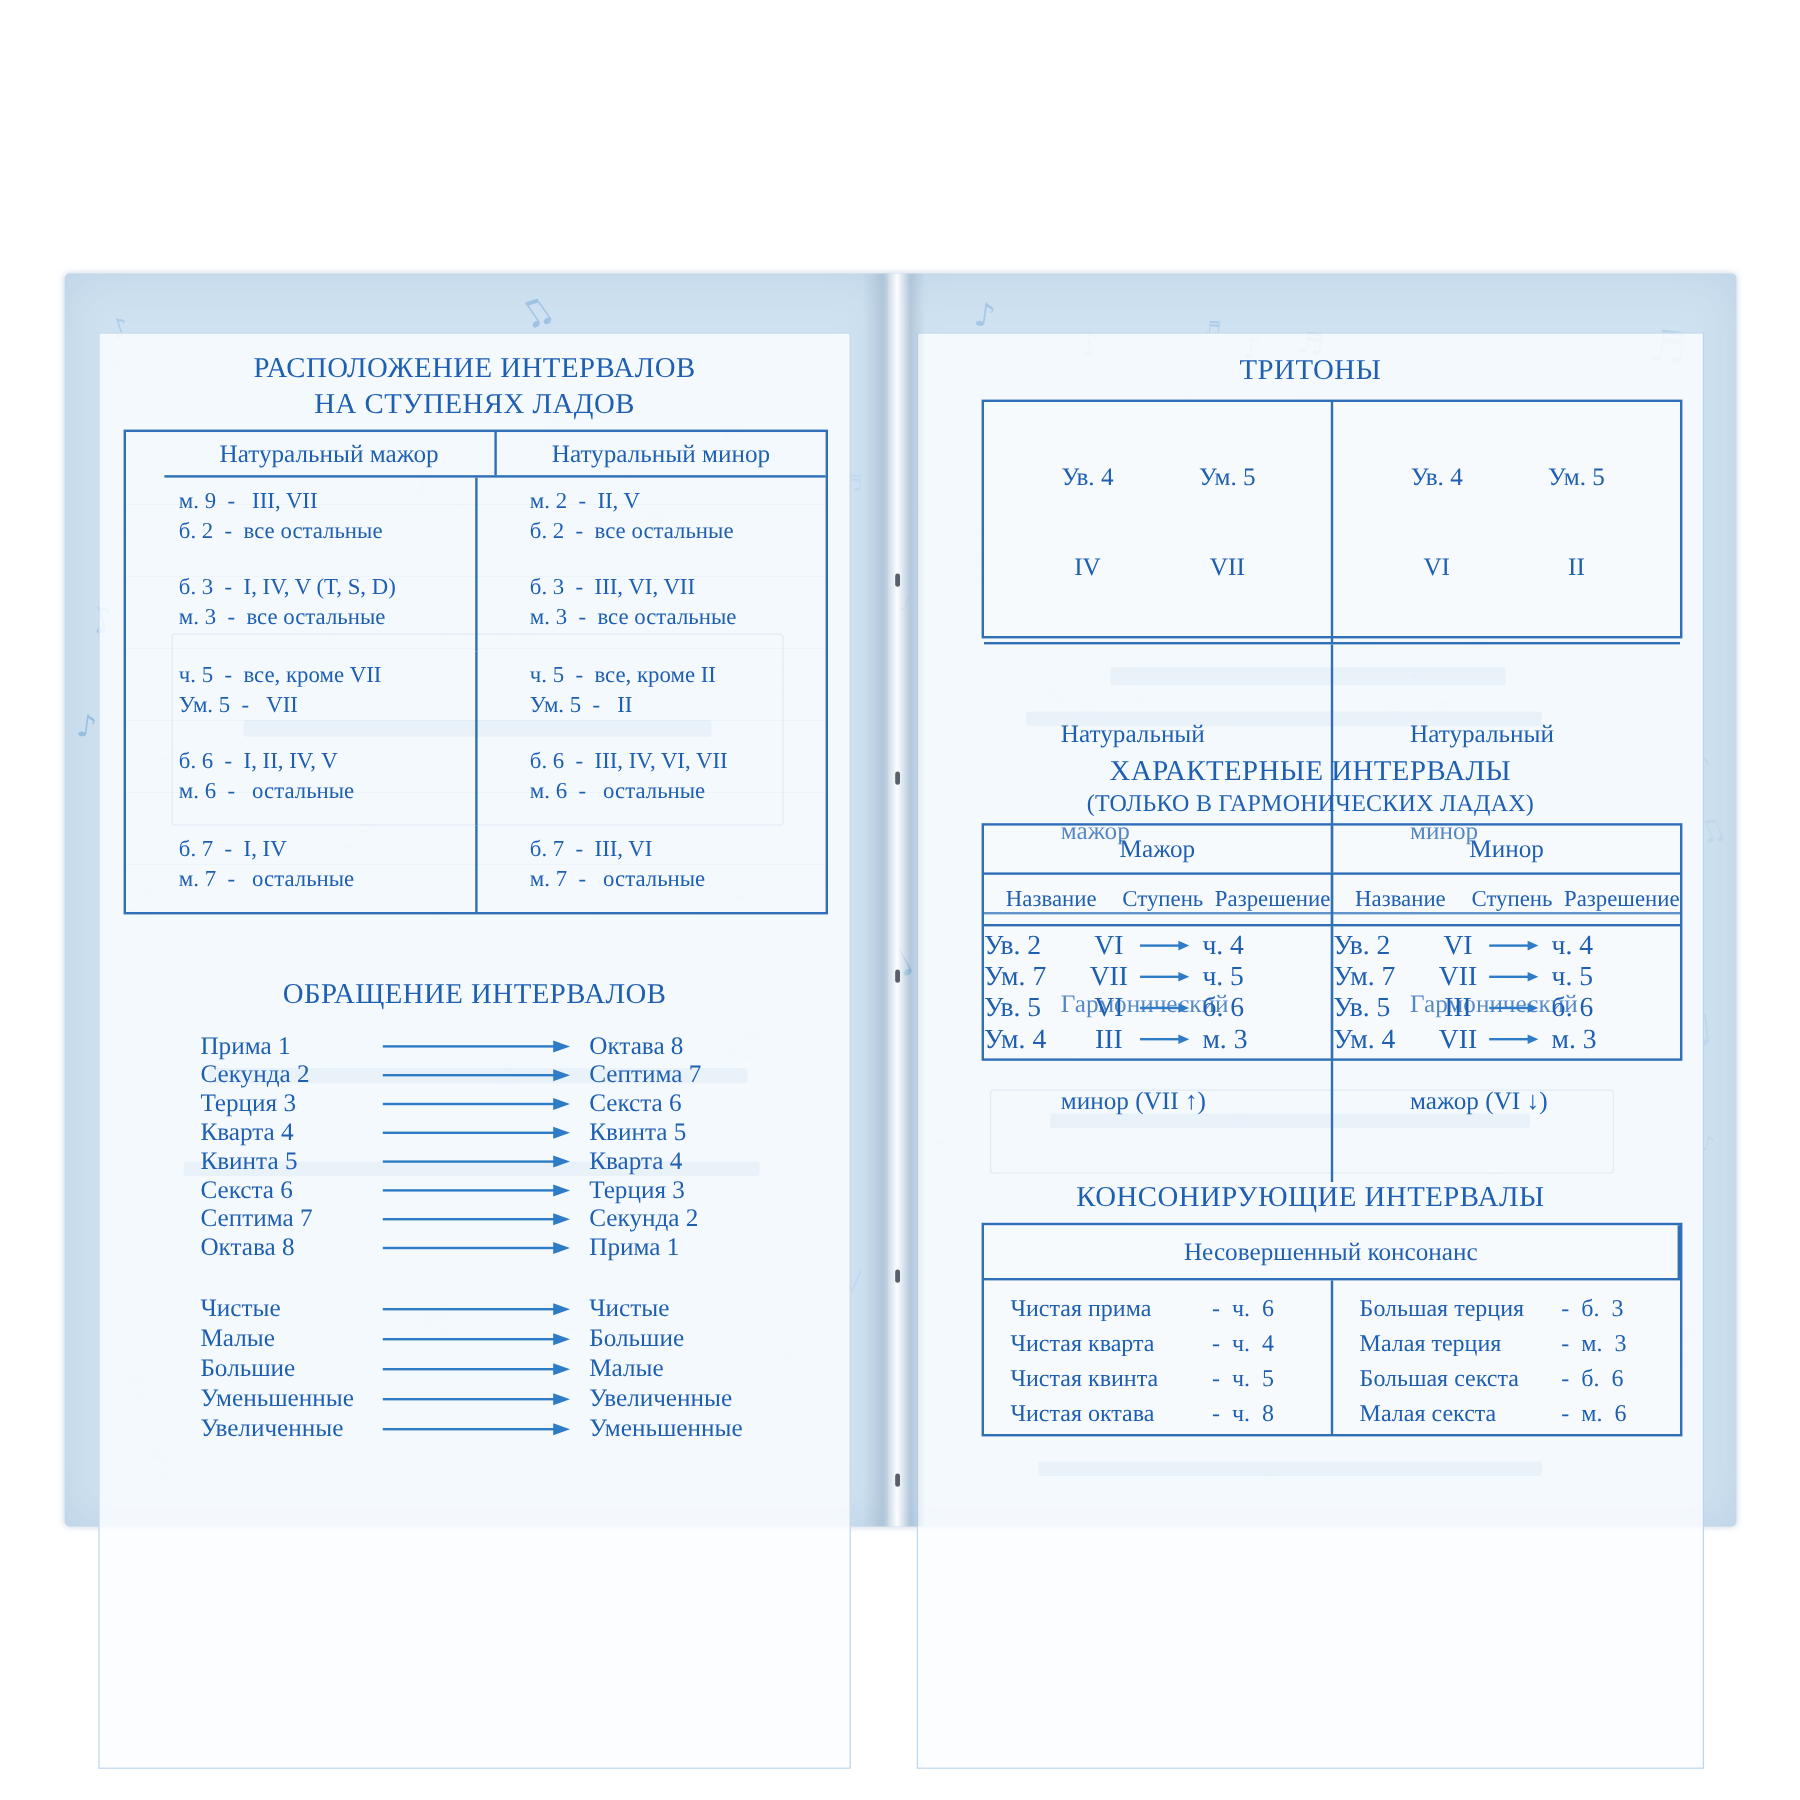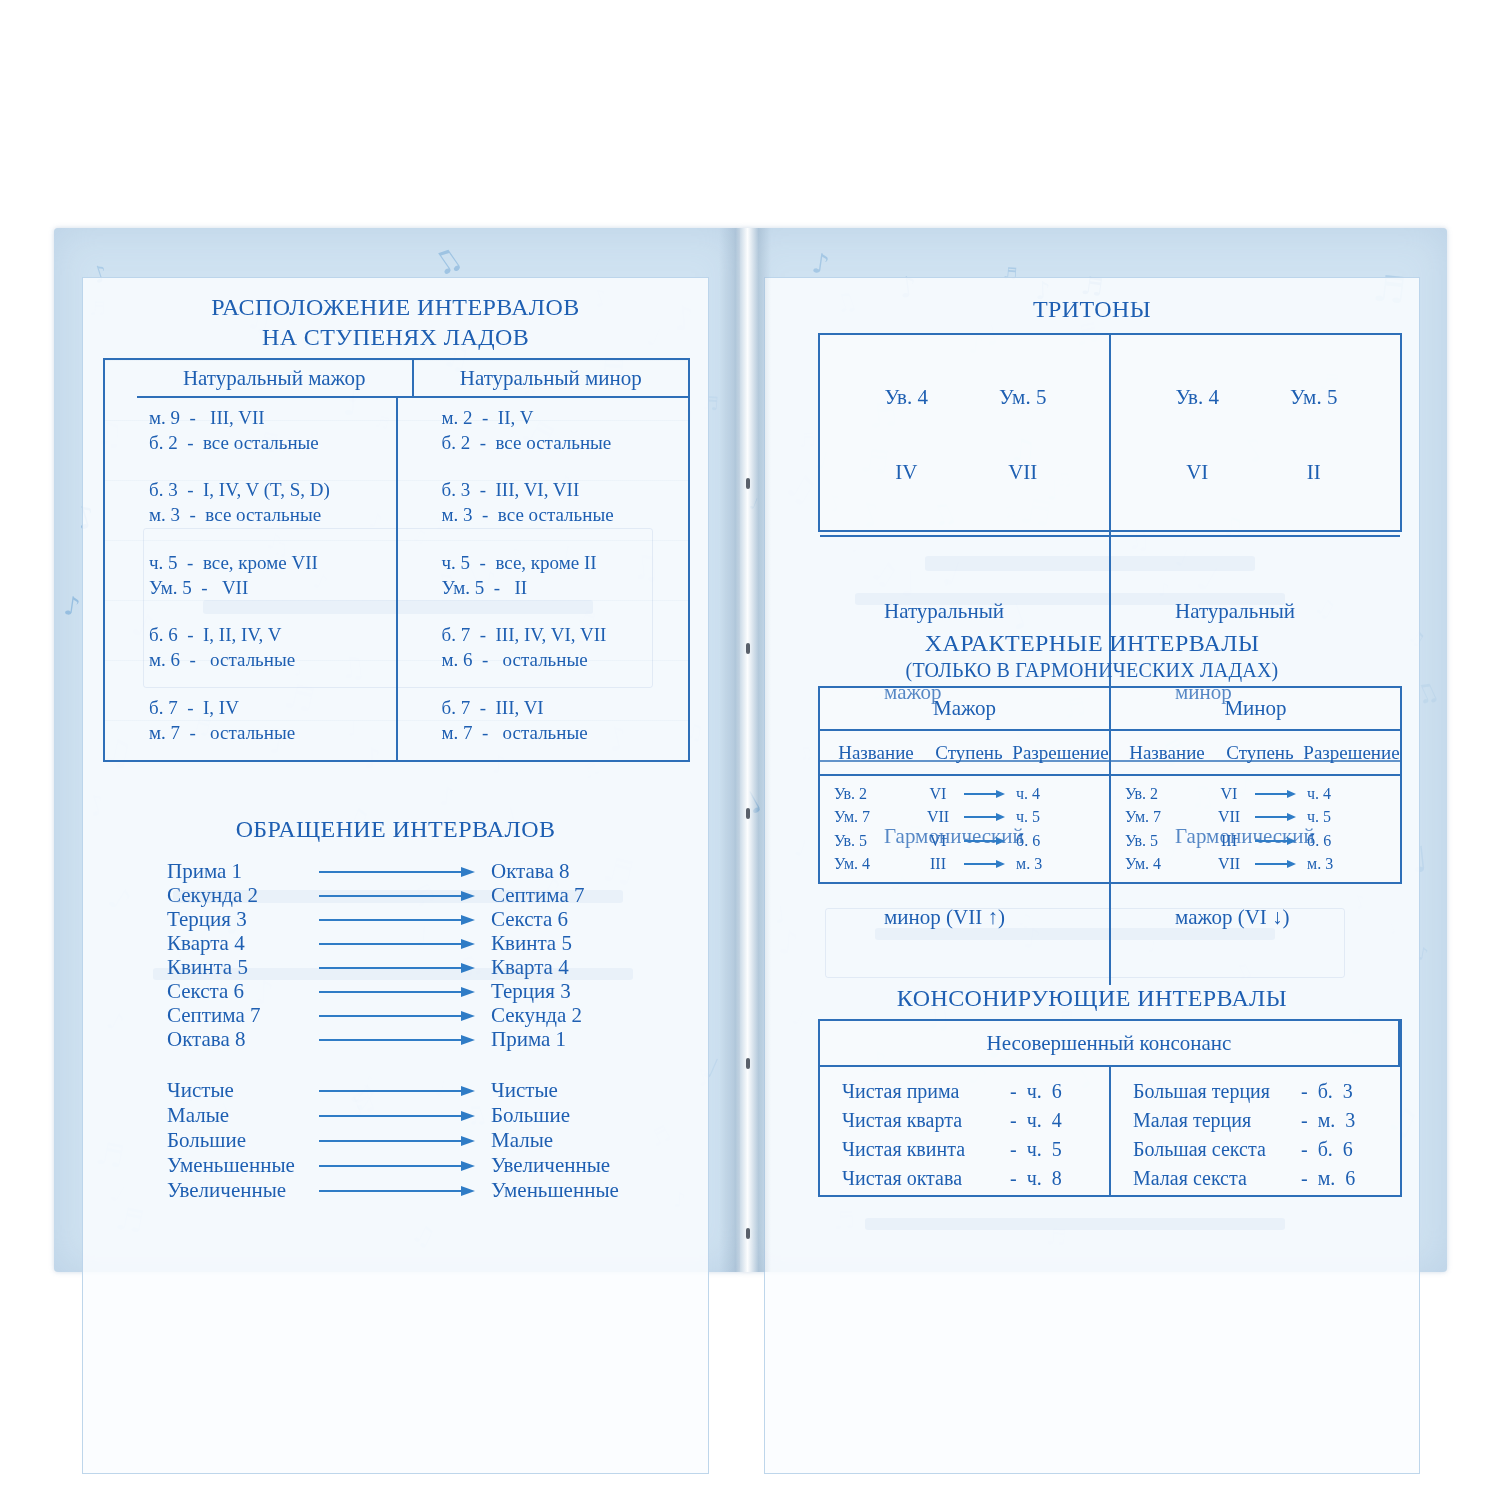--- a/index.html
+++ b/index.html
@@ -79,21 +79,21 @@
   .ch-header .hcell:first-child{border-right:2px solid var(--border);}
   .ch-sub{display:flex;height:45px;border-bottom:2px solid var(--border);}
   .ch-sub .half{flex:1;display:grid;grid-template-columns:100px 86px 1fr;
     align-items:center;padding-left:6px;}
   .ch-sub .half:first-child{border-right:2px solid var(--border);}
   .ch-sub span{color:var(--ink);font-size:19px;text-align:center;}
   .ch-body{flex:1;display:flex;}
   .ch-col{flex:1;display:flex;flex-direction:column;justify-content:space-evenly;padding:3px 0;}
   .ch-col:first-child{border-right:2px solid var(--border);}
   .ch-row{display:grid;grid-template-columns:78px 52px 52px 1fr;align-items:center;
-    padding-left:14px;color:var(--ink);font-size:16px;}
+    color:var(--ink);font-size:23px;}
   .ch-row .ch-step{text-align:center;}
   .con-table{top:741px;height:178px;}
   .con-header{display:flex;height:46px;border-bottom:2px solid var(--border);}
   .con-header .hcell{flex:1;display:flex;align-items:center;justify-content:center;
     color:var(--ink);font-size:21px;}
   .con-header .hcell:first-child{border-right:2px solid var(--border);}
   .con-body{flex:1;display:flex;}
   .con-col{flex:1;padding:13px 0 0 22px;display:flex;flex-direction:column;gap:7px;}
   .con-col:first-child{border-right:2px solid var(--border);}
   .con-row{display:grid;grid-template-columns:168px 1fr;color:var(--ink);
@@ -233,21 +233,21 @@
                 <div class="lt-line">ч. 5  -  все, кроме II</div>
                 <div class="lt-line">Ум. 5  -   II</div>
               </div>
             </div>
             <div class="lt-row">
               <div class="lt-cell">
                 <div class="lt-line">б. 6  -  I, II, IV, V</div>
                 <div class="lt-line">м. 6  -   остальные</div>
               </div>
               <div class="lt-cell">
-                <div class="lt-line">б. 7  -  III, IV, VI, VII</div>
+                <div class="lt-line">б. 6  -  III, IV, VI, VII</div>
                 <div class="lt-line">м. 6  -   остальные</div>
               </div>
             </div>
             <div class="lt-row">
               <div class="lt-cell">
                 <div class="lt-line">б. 7  -  I, IV</div>
                 <div class="lt-line">м. 7  -   остальные</div>
               </div>
               <div class="lt-cell">
                 <div class="lt-line">б. 7  -  III, VI</div>

